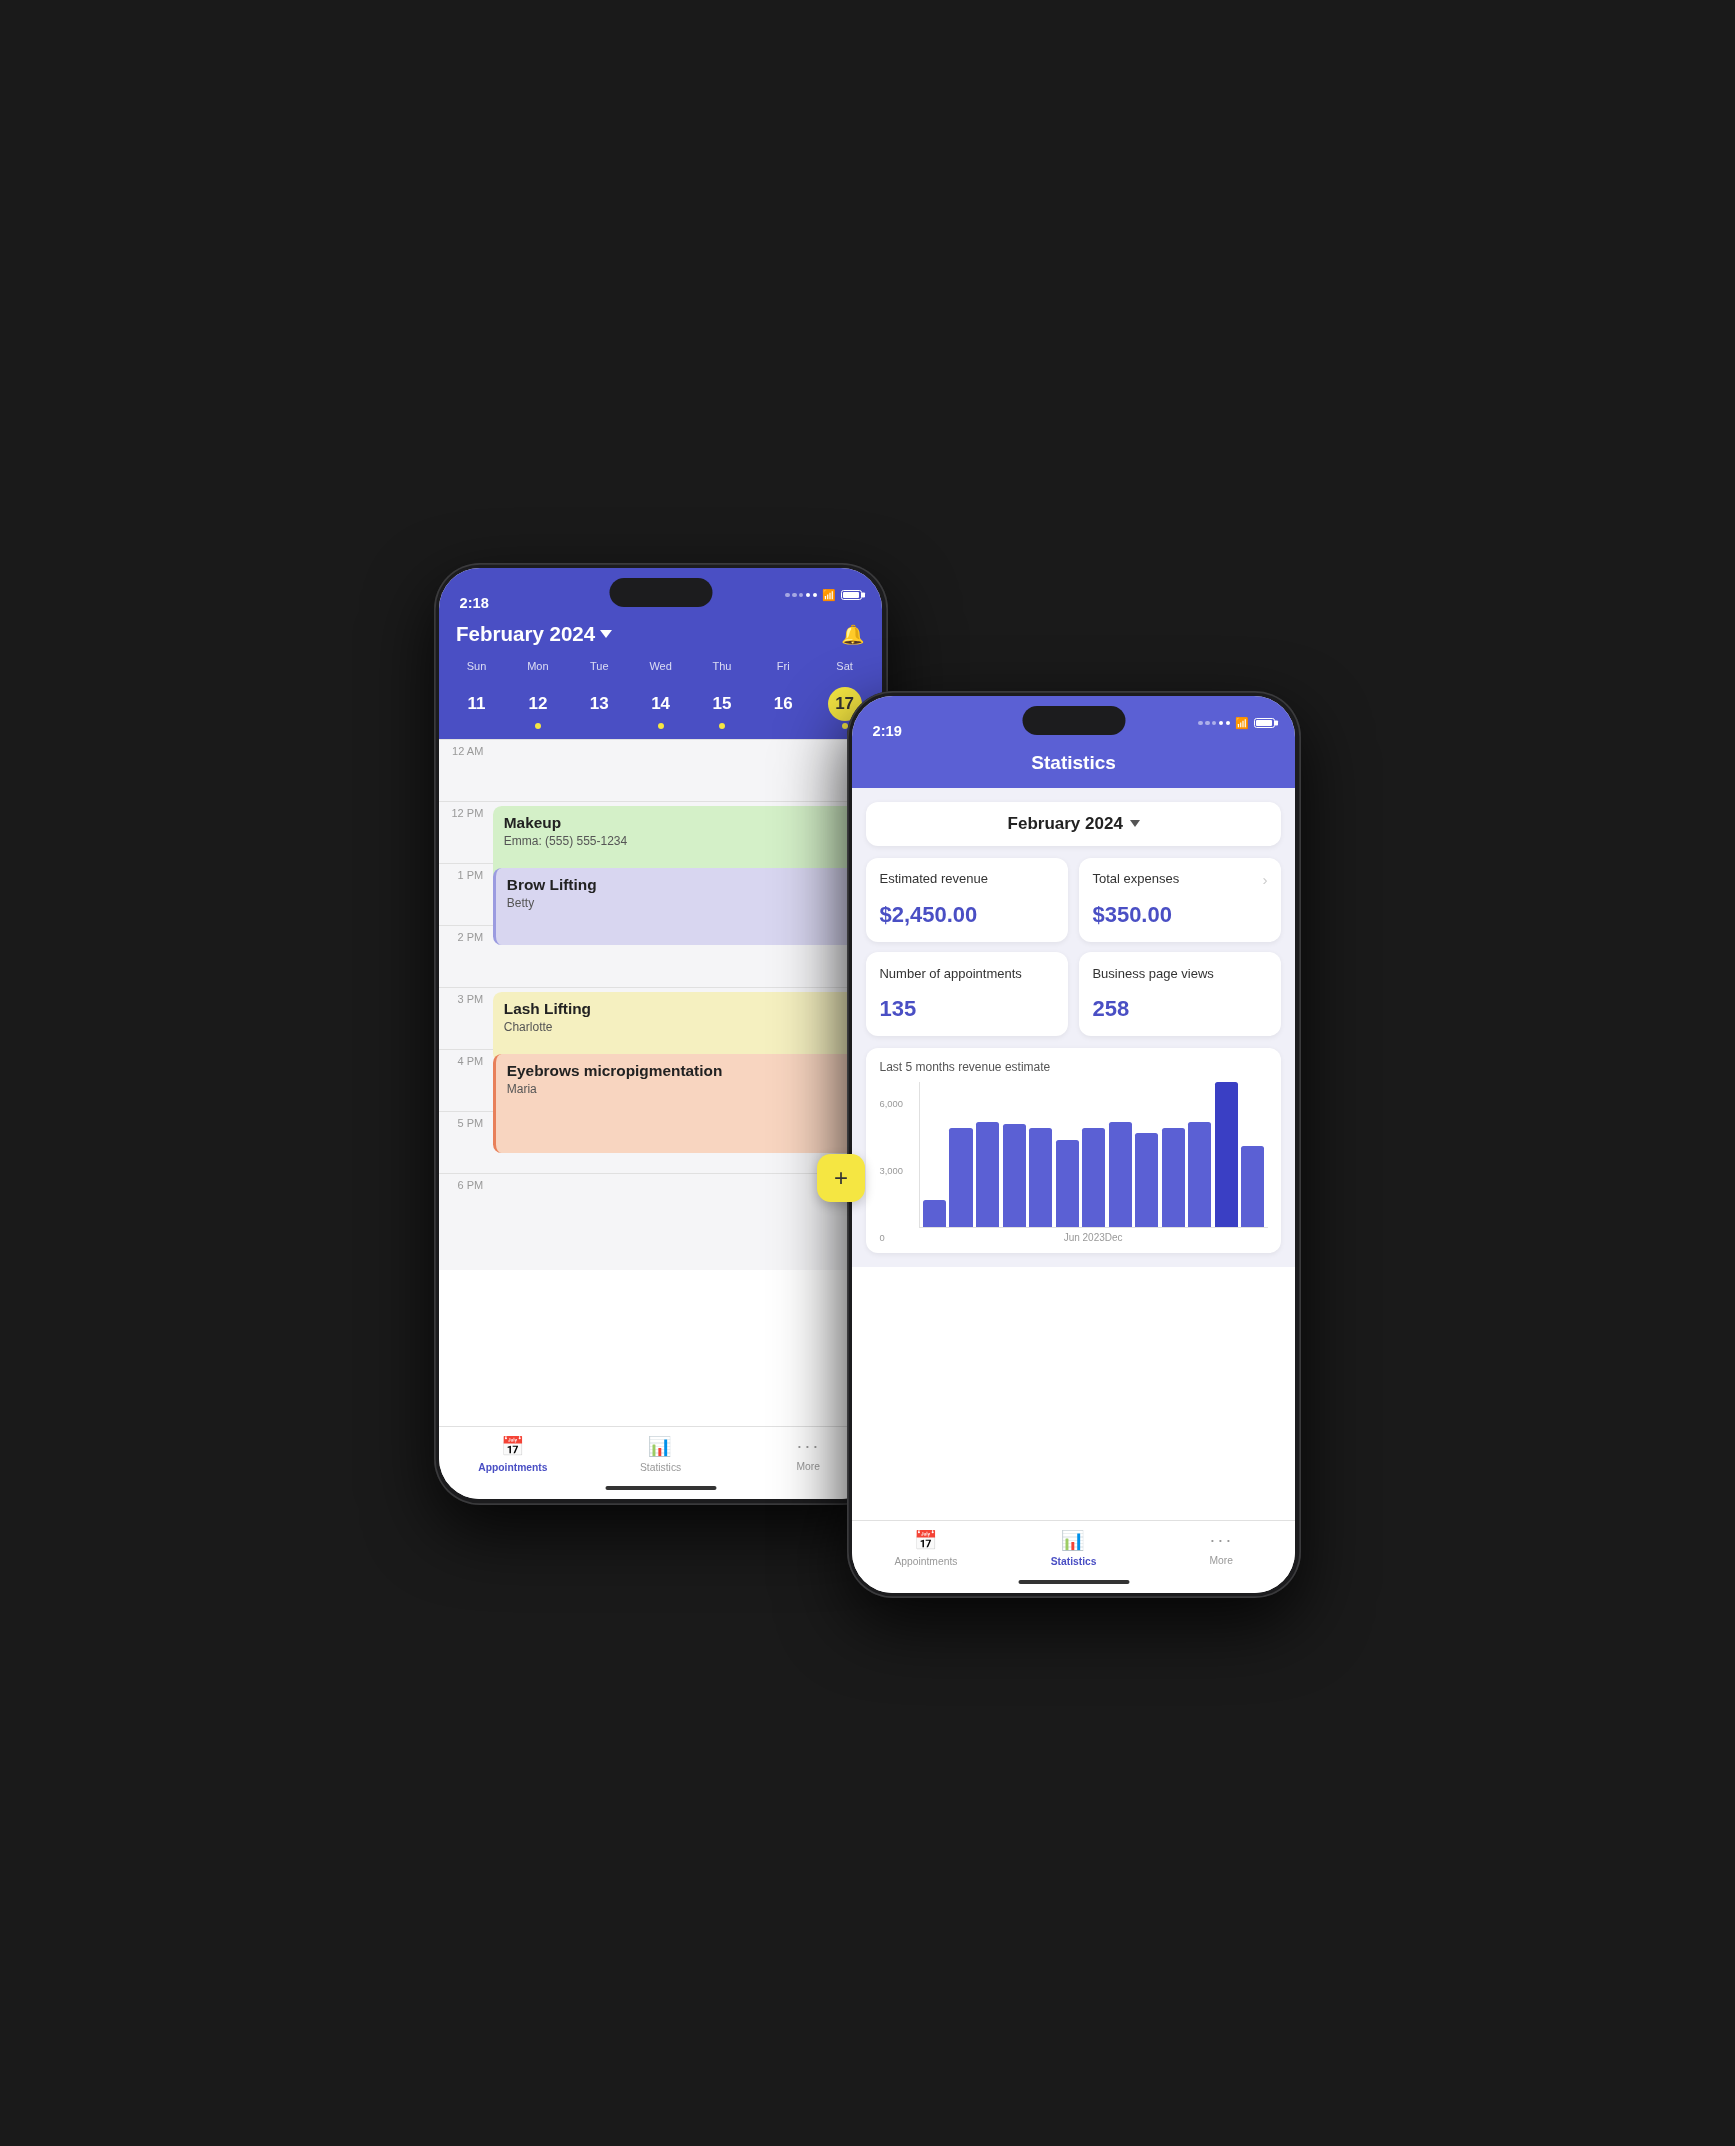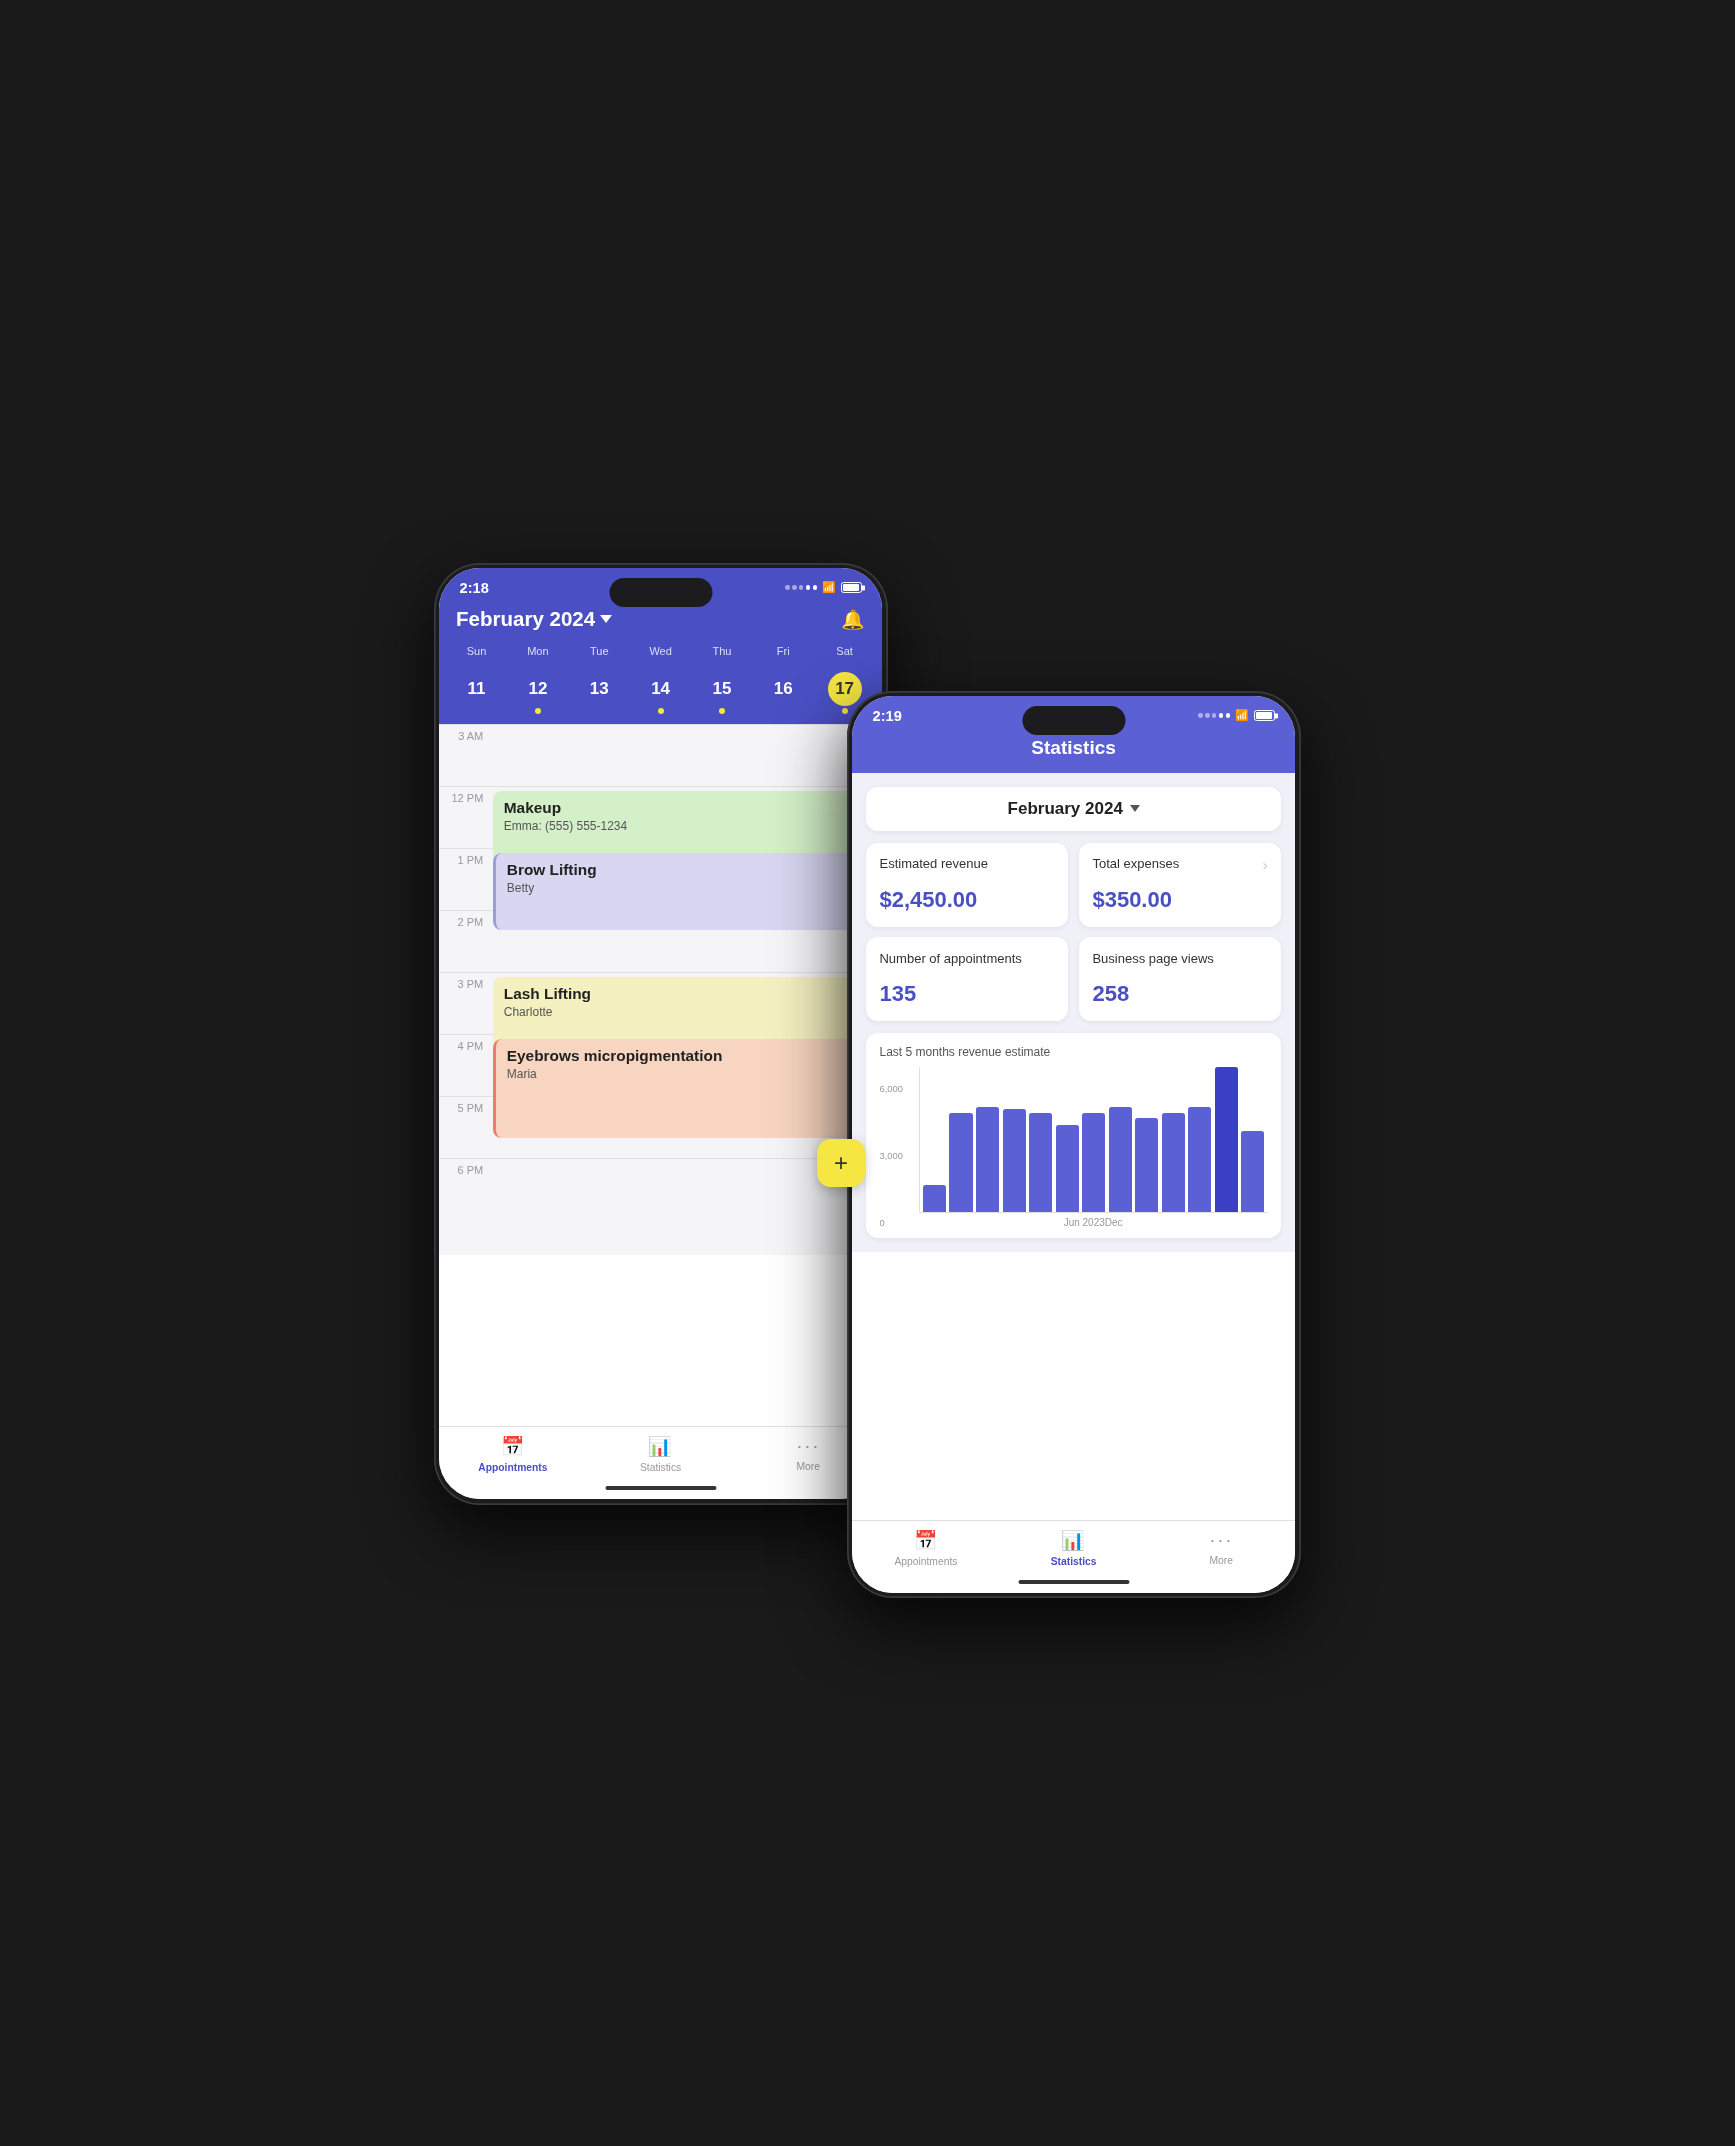--- a/index.html
+++ b/index.html
@@ -66,21 +66,21 @@
     .status-bar {
       display: flex;
       justify-content: space-between;
       align-items: center;
       padding: 12px 20.5px 6.8px;
       font-size: 13px;
       font-weight: 600;
     }
     .status-bar.dark { background: #4a4fc4; color: #fff; }
     .status-bar.light { background: #5b60d4; color: #fff; }
-    .status-time { font-size: 14.6px; font-weight: 700; }
+    .status-time { font-size: 14.6px; font-weight: 700; margin-top: 15px; }
     .status-icons { display: flex; gap: 5.1px; align-items: center; }
     .signal-dots { display: flex; gap: 2.6px; }
     .signal-dot { width: 4.3px; height: 4.3px; background: rgba(255,255,255,0.5); border-radius: 50%; }
     .signal-dot.active { background: #fff; }
     .wifi-icon { font-size: 11px; }
     .battery-icon {
       width: 20.5px; height: 10.3px;
       border: 1.7px solid #fff;
       border-radius: 2.6px;
       position: relative;
@@ -455,21 +455,21 @@
         <div class="day-cell">
           <div class="day-num selected">17</div>
           <div class="day-dot"></div>
         </div>
       </div>
 
       <div class="schedule-area">
         <div class="time-slots" style="position:relative;">
 
           <div class="time-row">
-            <div class="time-label">3 AM</div>
+            <div class="time-label">12 AM</div>
             <div class="time-content"></div>
           </div>
           <div class="time-row">
             <div class="time-label">12 PM</div>
             <div class="time-content">
 
               <div class="appt-card green" style="top:3.4px; height:77px;">
                 <div class="appt-title">Makeup</div>
                 <div class="appt-sub">Emma: (555) 555-1234</div>
               </div>

